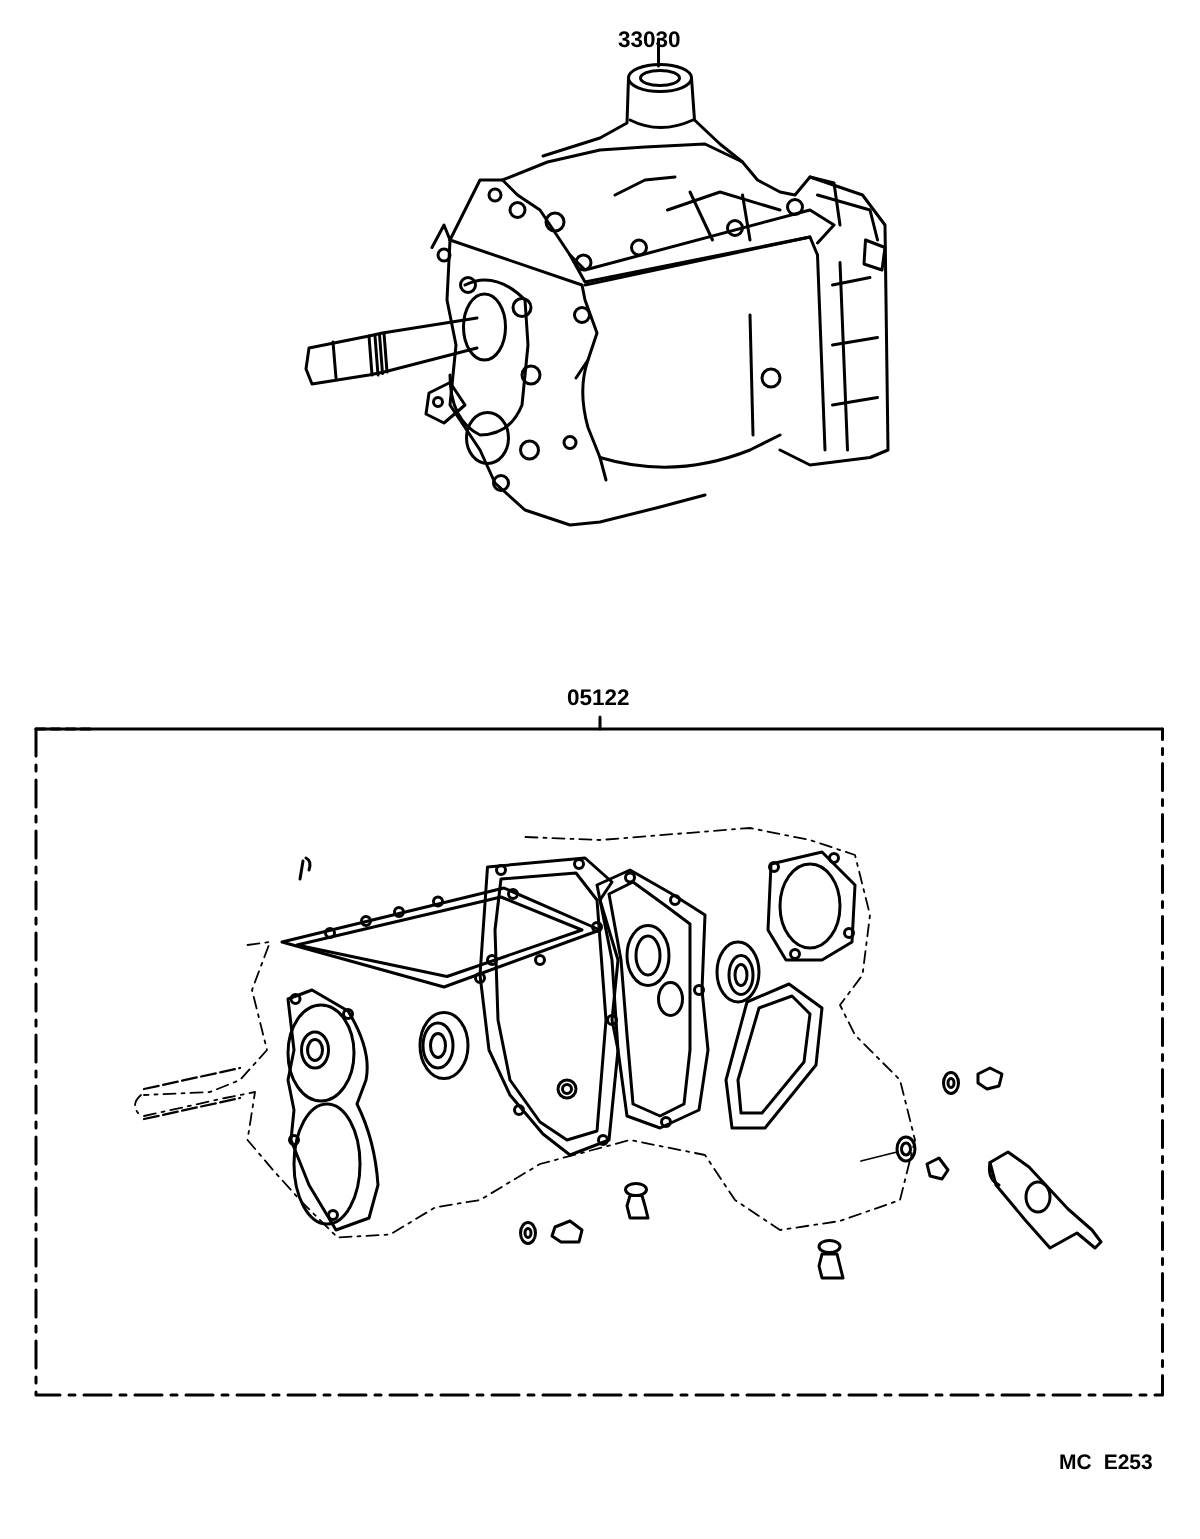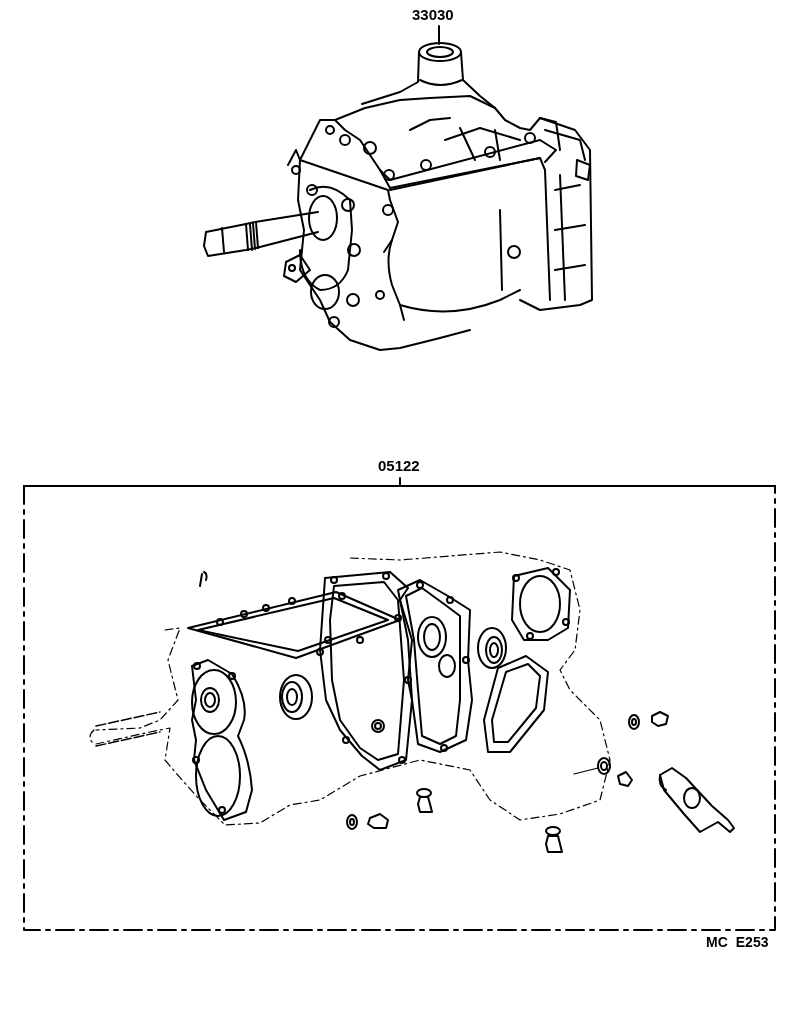--- a/index.html
+++ b/index.html
@@ -1,21 +1,21 @@
 <!DOCTYPE html>
 <html><head>
 <meta charset="utf-8">
 <style>
   html, body { margin: 0; padding: 0; background: #ffffff; }
   body { width: 800px; height: 1026px; position: relative; overflow: hidden;
          font-family: "Liberation Sans", sans-serif; color: #000; }
   .label { position: absolute; font-weight: bold; font-size: 15px; letter-spacing: 0px; }
-  .callout-top { left: 412px; top: 6px; }
+  .callout-top { left: 412px; top: 18px; }
   .callout-mid { left: 378px; top: 457px; }
-  .footer-code { left: 706px; top: 934px; font-size: 14px; }
+  .footer-code { left: 706px; top: 966px; font-size: 14px; }
   .footer-code span { margin-right: 8px; }
   svg.drawing { position: absolute; left: 0; top: 0; }
 </style>
 </head>
 <body>
 
 <div class="label callout-top">33030</div>
 <div class="label callout-mid">05122</div>
 <div class="label footer-code">
   <span>MC</span><span>E253</span>

